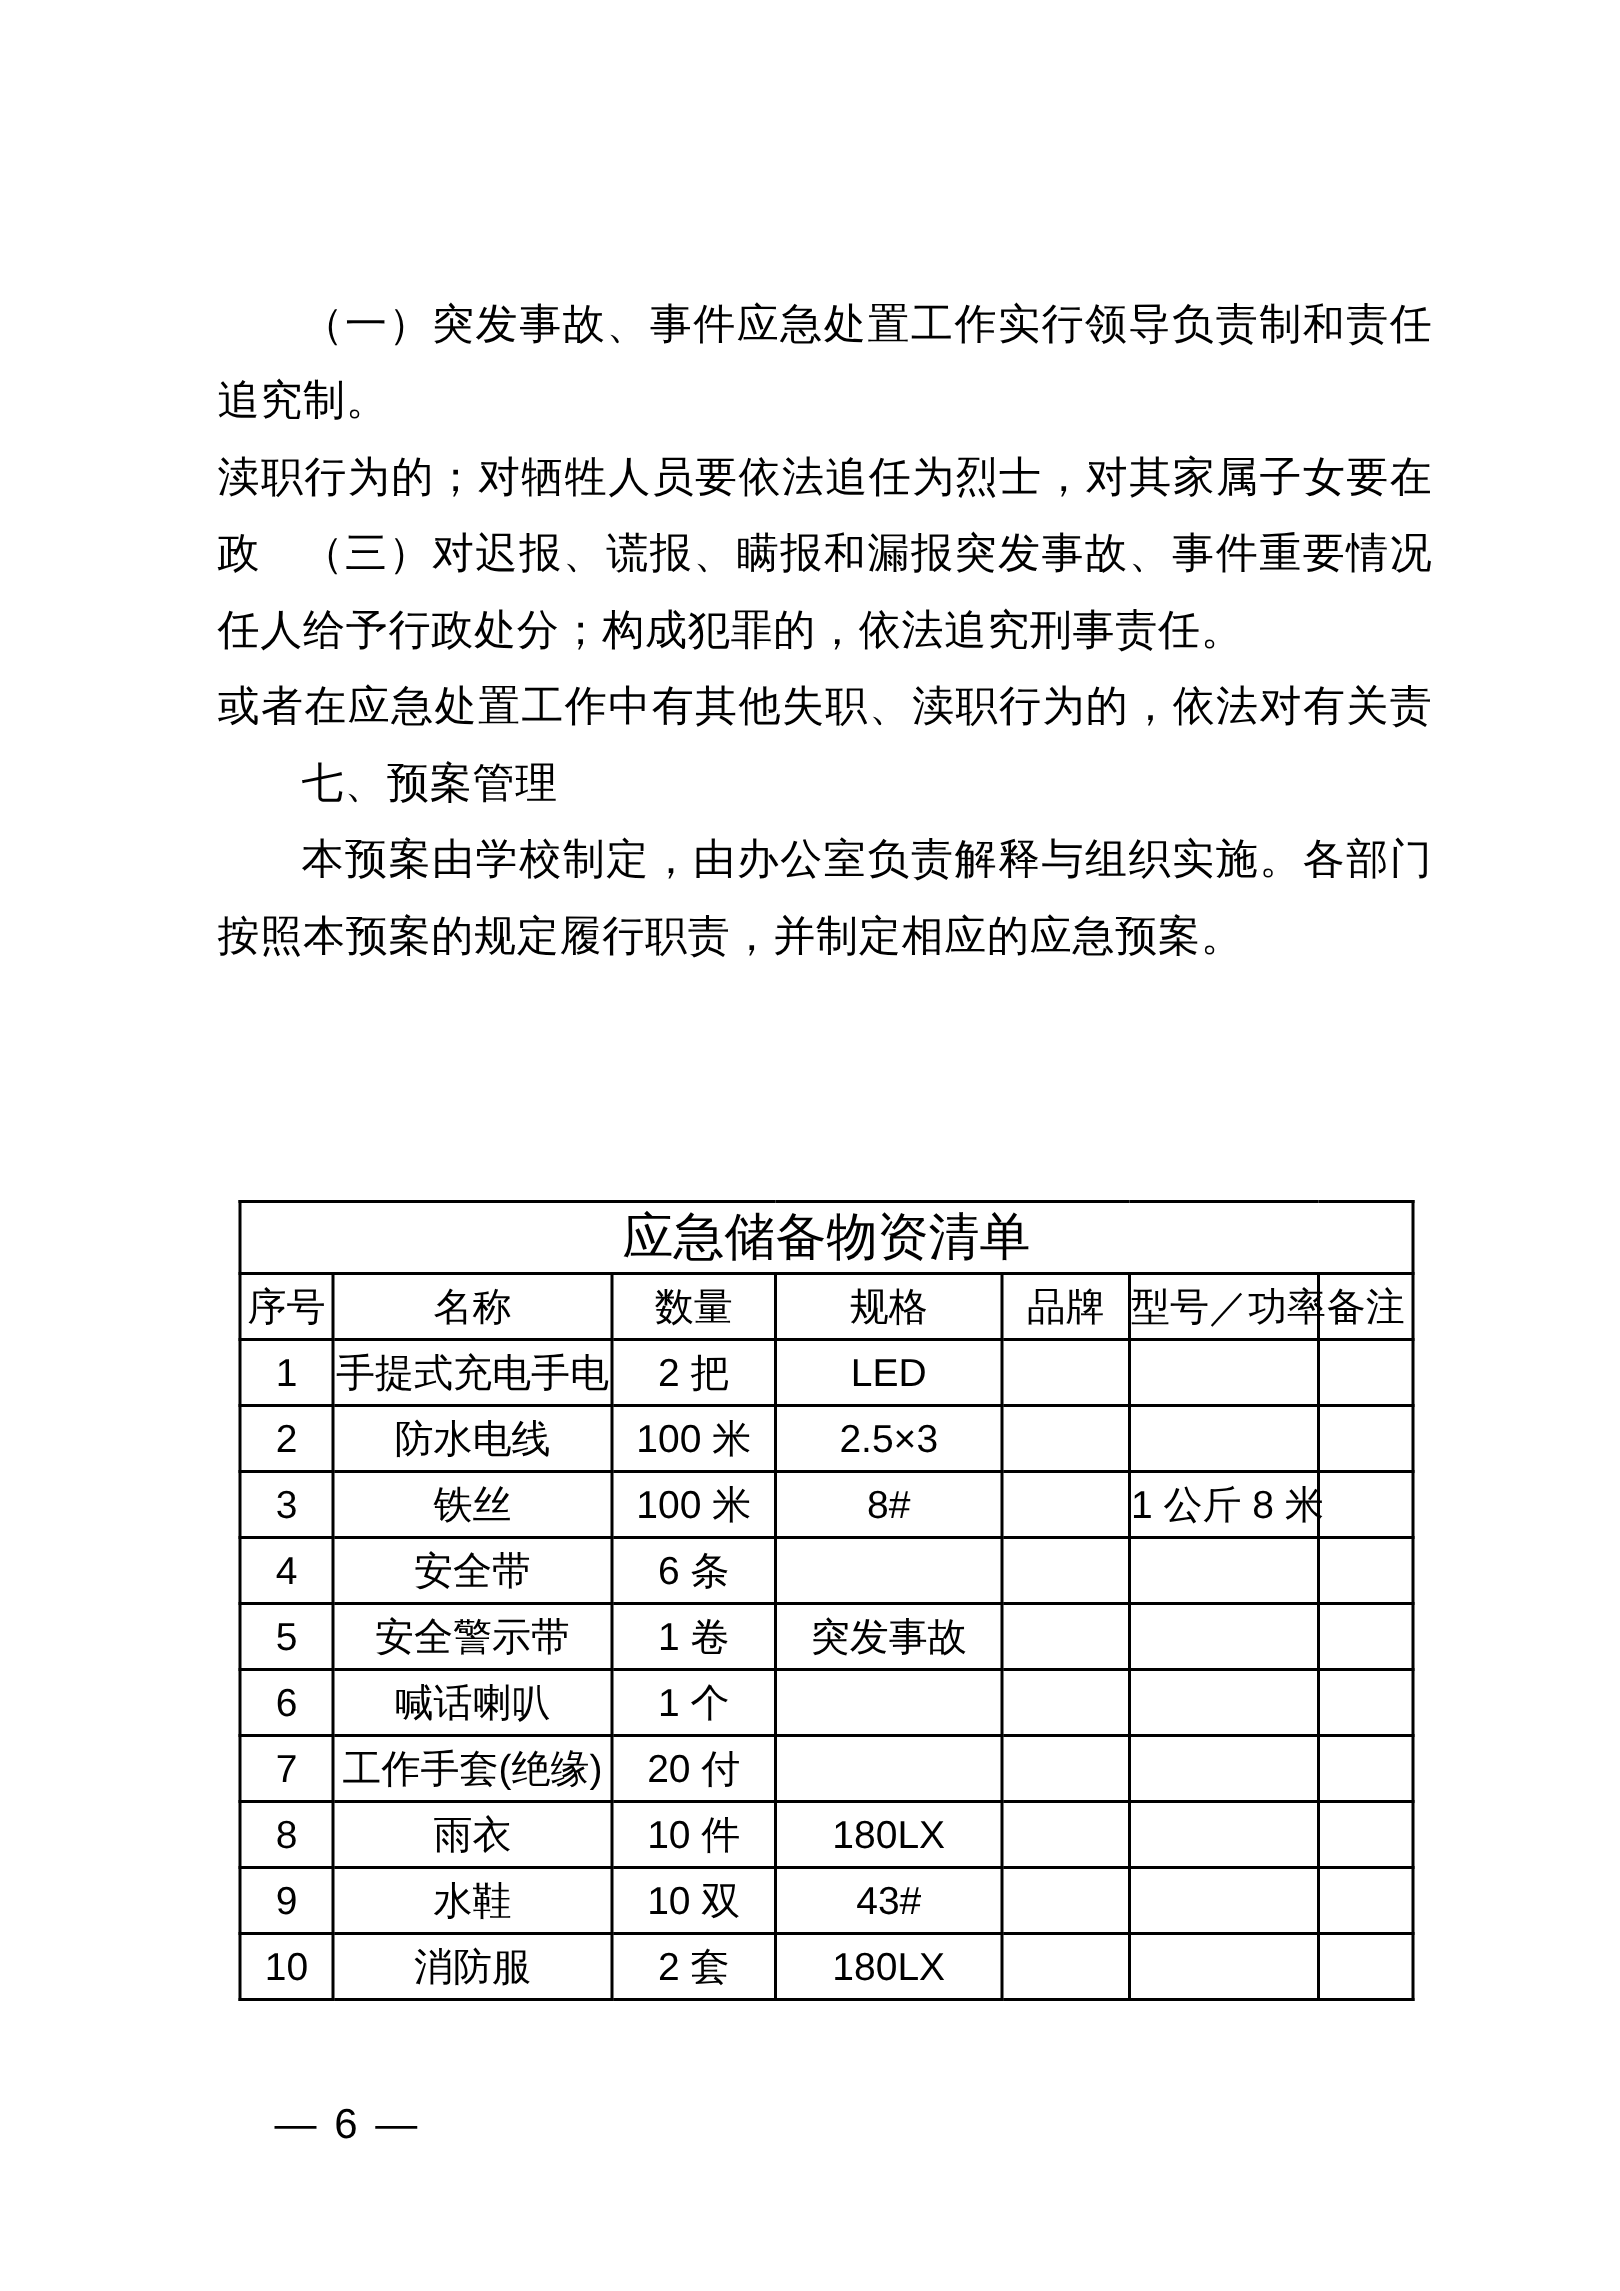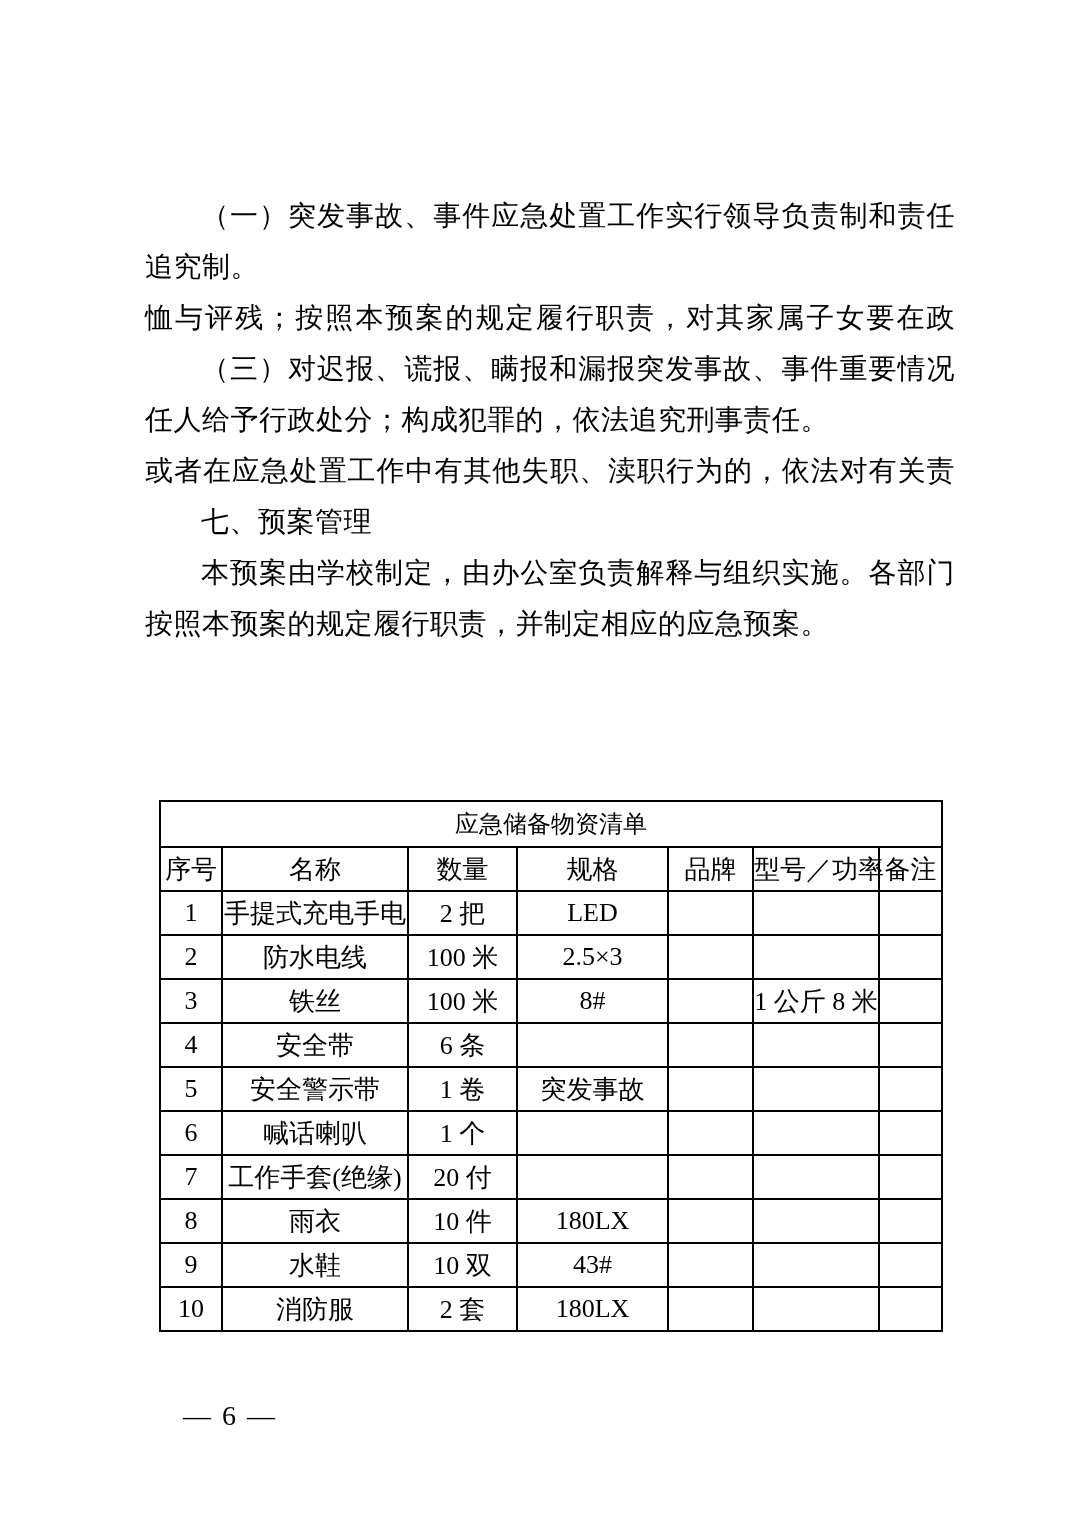--- a/index.html
+++ b/index.html
@@ -5,21 +5,21 @@
   html, body {
     margin: 0;
     padding: 0;
     background: #ffffff;
   }
   .page {
     position: relative;
     width: 1080px;
     height: 1527px;
     background: #ffffff;
-    font-family: Liberation Serif, serif;
+    font-family: Liberation Sans, sans-serif;
     color: #000000;
     overflow: hidden;
   }
   .text-block {
     position: absolute;
     left: 145px;
     top: 190px;
     width: 810px;
   }
   .line {
@@ -50,21 +50,21 @@
     border: 2px solid #000000;
     text-align: center;
     vertical-align: middle;
     font-weight: normal;
     font-size: 26px;
     padding: 0;
     white-space: nowrap;
   }
   tr.title-row th {
     height: 44px;
-    font-size: 24px;
+    font-size: 34px;
   }
   tr.header-row th {
     height: 42px;
     font-size: 26px;
     border-radius: 12px;
   }
   table.supply-table tbody td {
     height: 42px;
   }
   .page-number {
@@ -78,21 +78,21 @@
   }
 </style>
 </head>
 <body>
 
 <div class="page">
 
   <div class="text-block" id="paragraphs">
       <div class="line indent">（一）突发事故、事件应急处置工作实行领导负责制和责任</div>
       <div class="line last">追究制。</div>
-      <div class="line">恤与评残；按照本预案的规定履行职责，对其家属子女要在政</div>
+      <div class="line">渎职行为的；对牺牲人员要依法追任为烈士，对其家属子女要在政</div>
       <div class="line indent">（三）对迟报、谎报、瞒报和漏报突发事故、事件重要情况</div>
       <div class="line last">任人给予行政处分；构成犯罪的，依法追究刑事责任。</div>
       <div class="line">或者在应急处置工作中有其他失职、渎职行为的，依法对有关责</div>
       <div class="line indent last">七、预案管理</div>
       <div class="line indent">本预案由学校制定，由办公室负责解释与组织实施。各部门</div>
       <div class="line last">按照本预案的规定履行职责，并制定相应的应急预案。</div>
     </div>
 
   <table class="supply-table">
     <colgroup>

